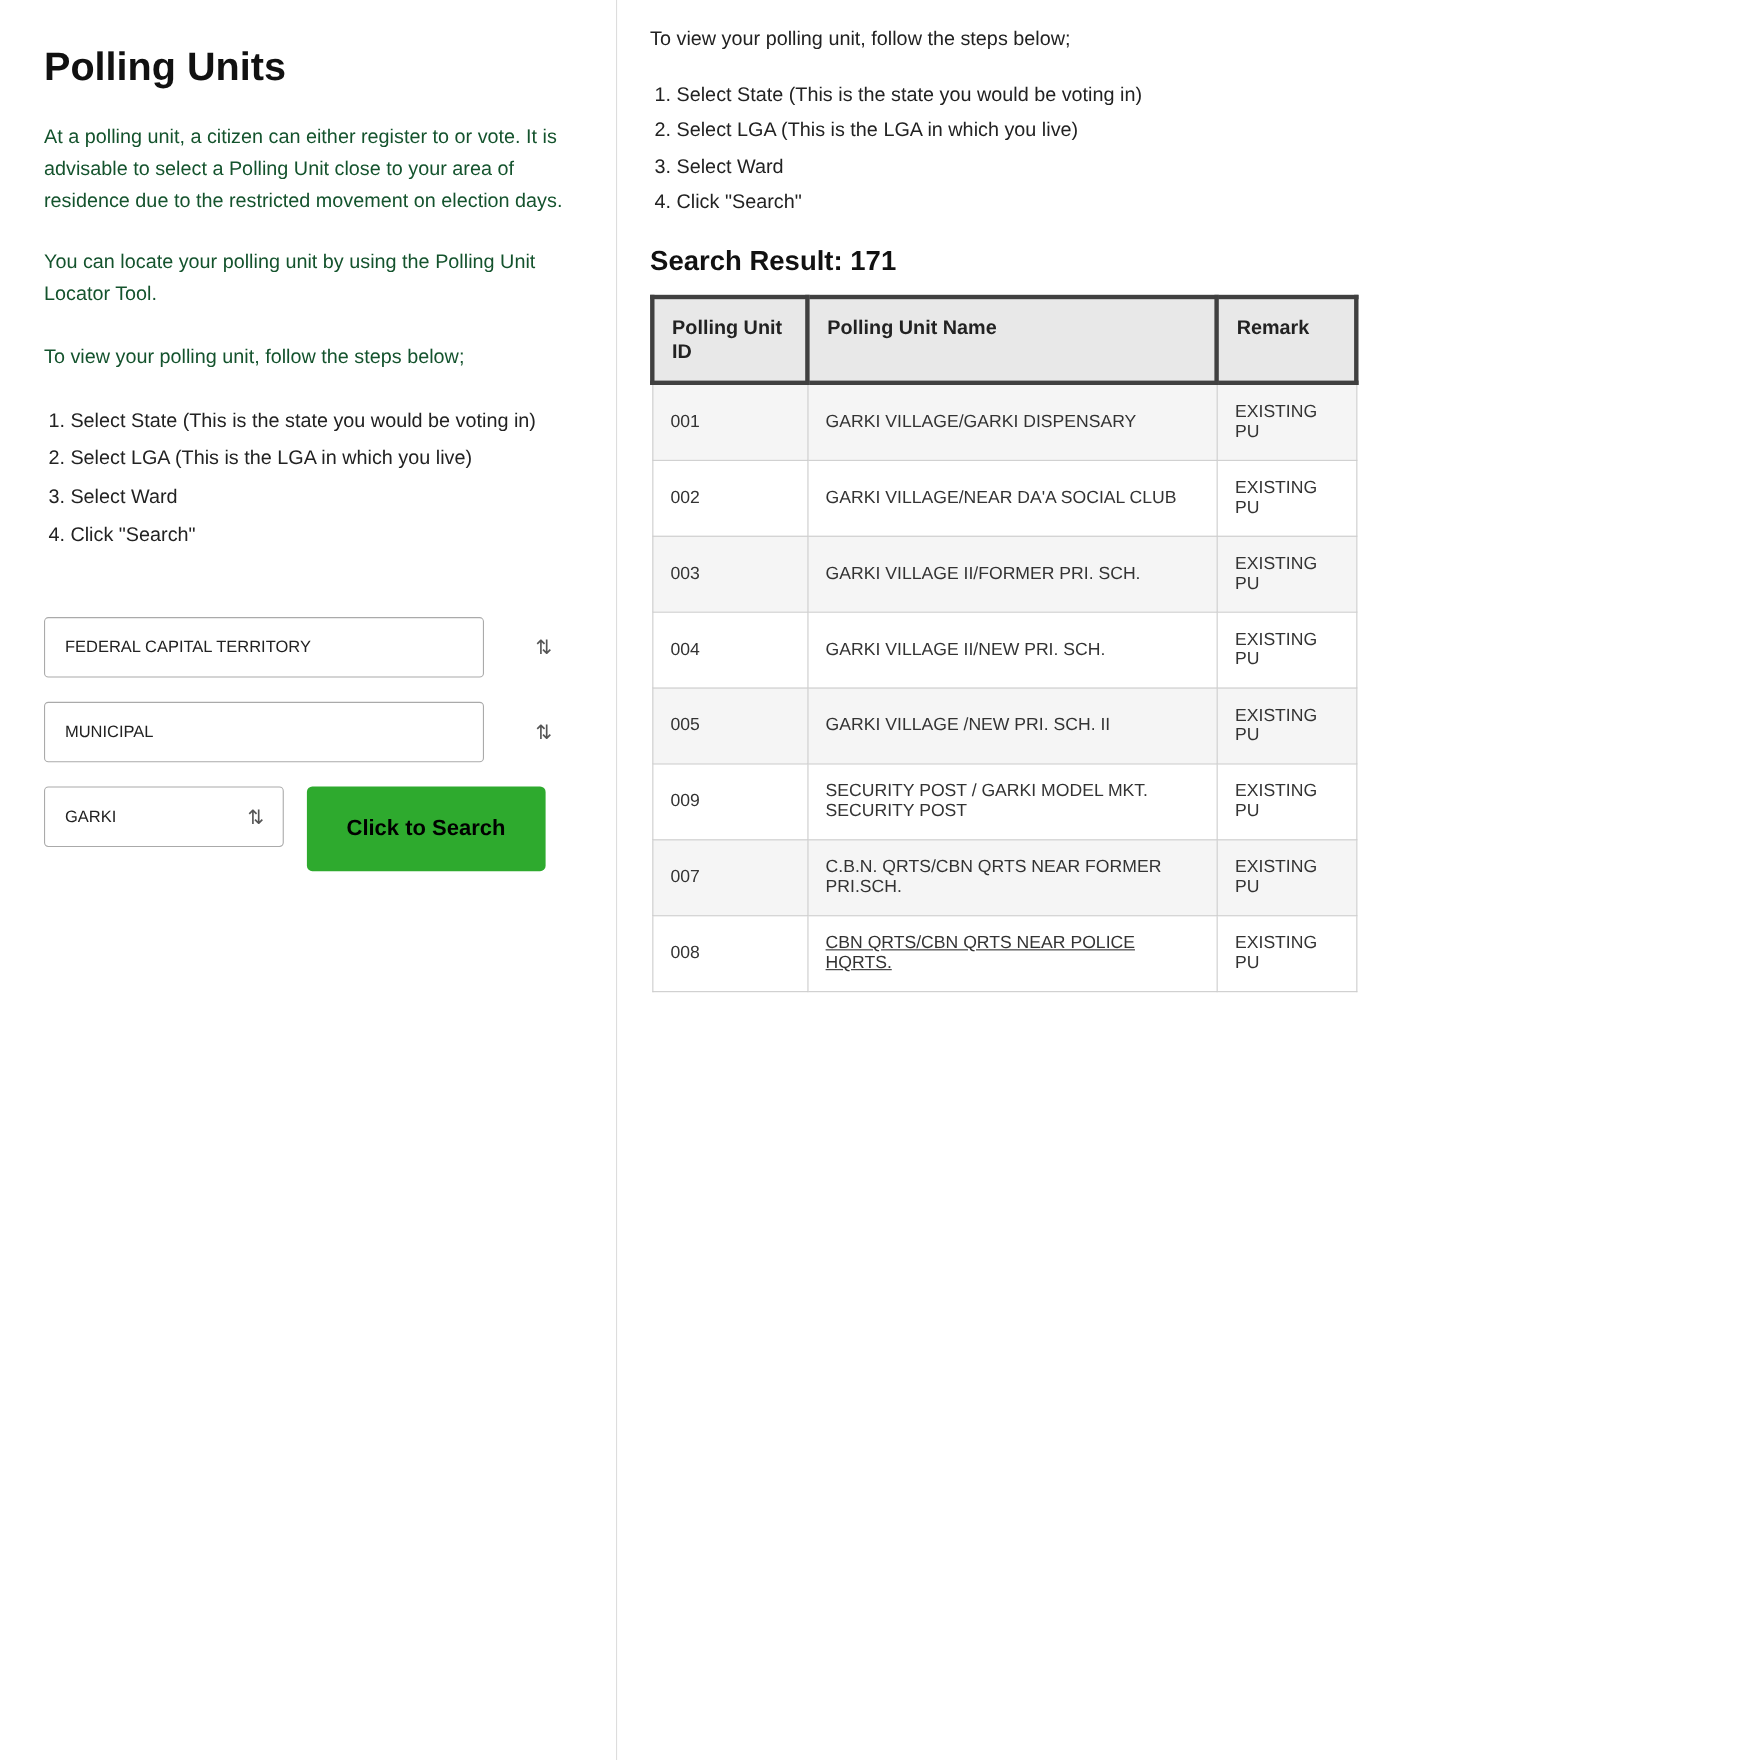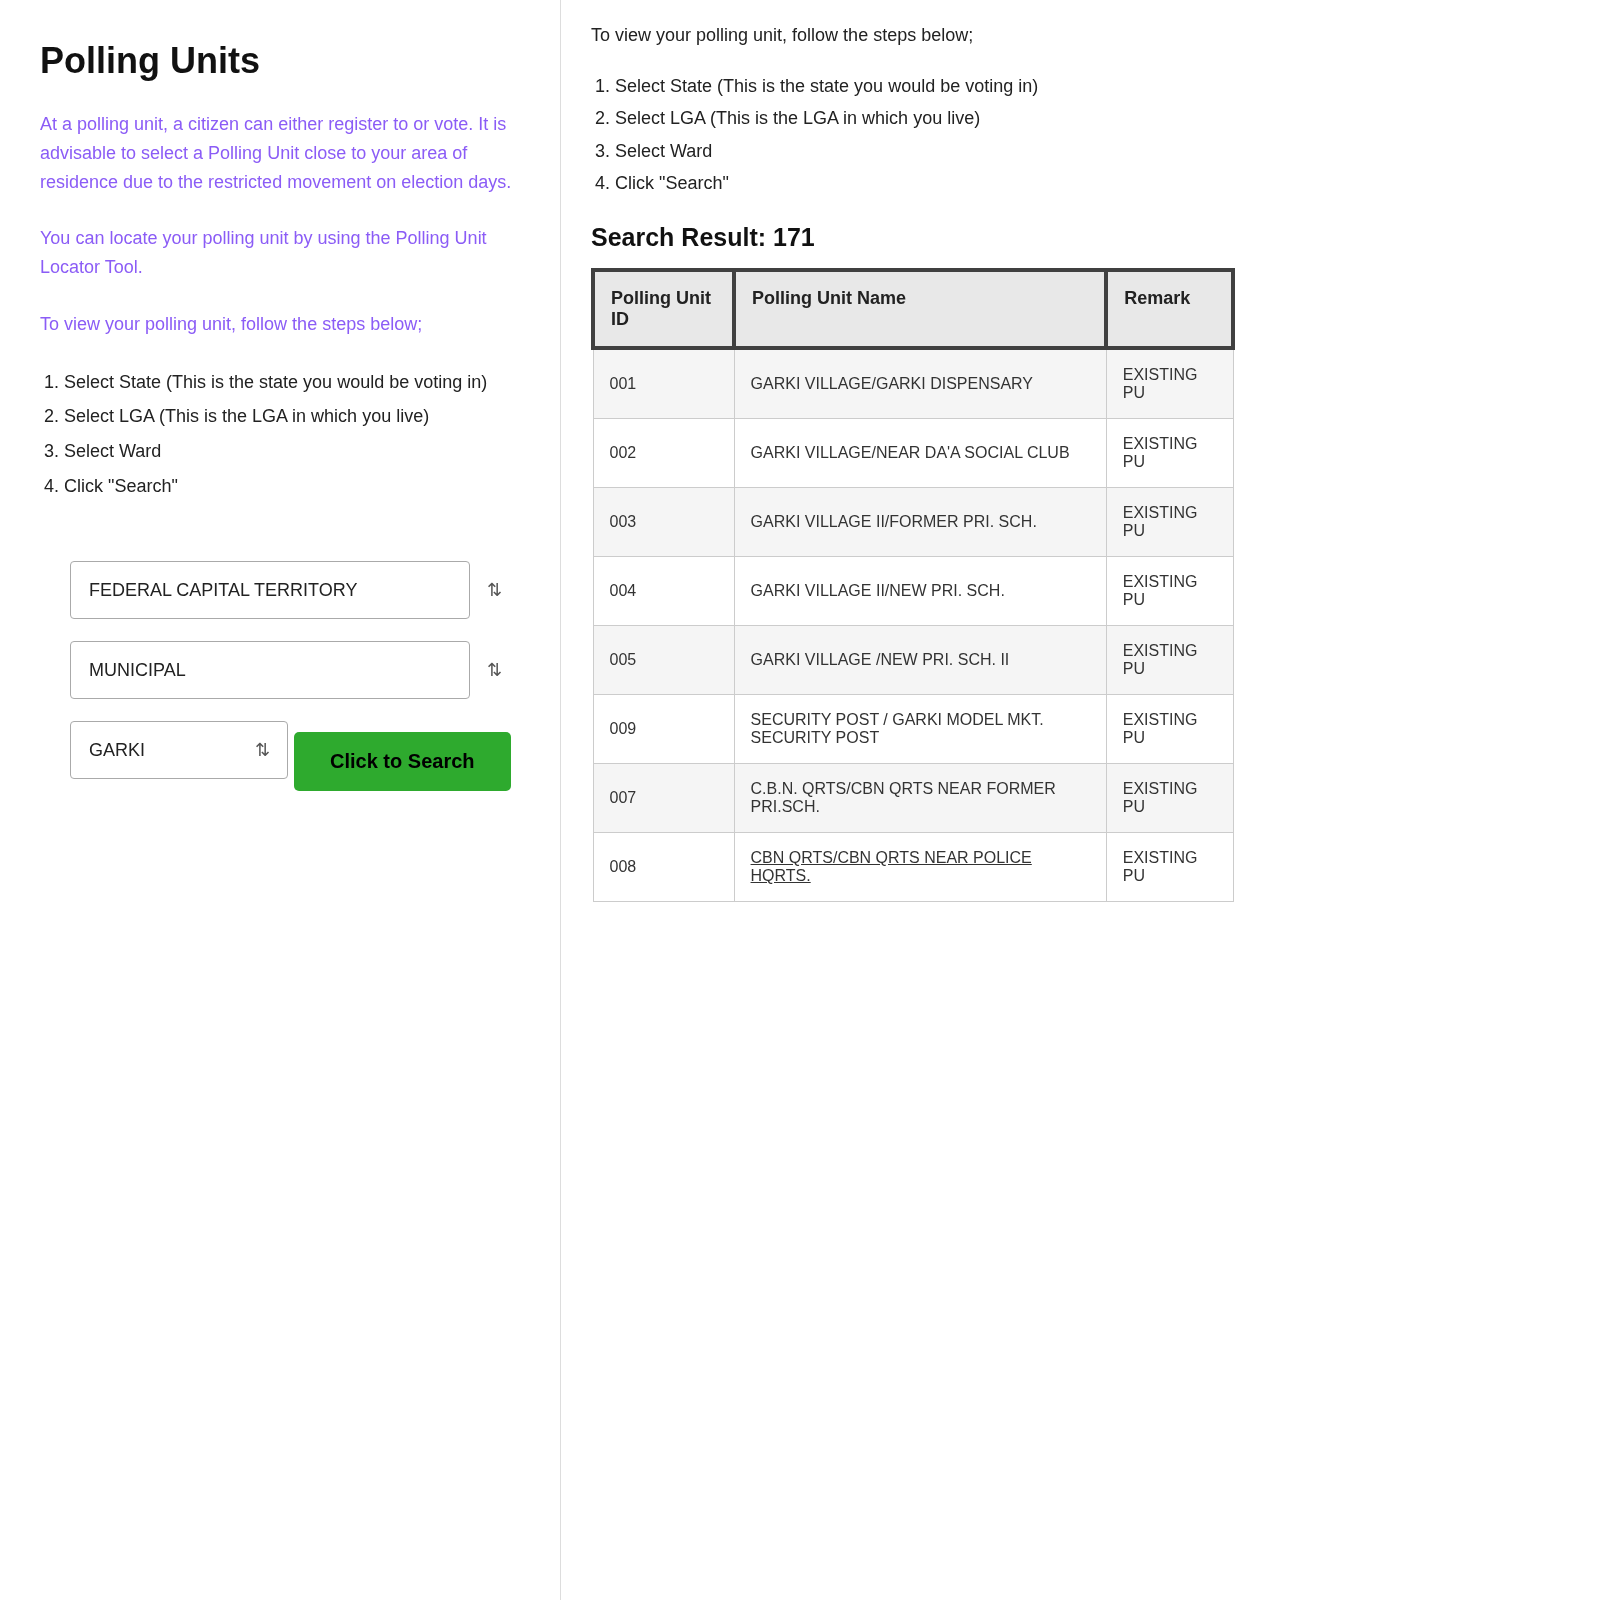--- a/index.html
+++ b/index.html
@@ -29,21 +29,21 @@
     h1 {
       font-size: 36px;
       font-weight: 900;
       margin-bottom: 28px;
       color: #111;
     }
     .intro-text {
       font-size: 18px;
       line-height: 1.6;
       margin-bottom: 28px;
-      color: #8b5cf6;
+      color: #14532d;
     }
     .steps-list {
       font-size: 18px;
       line-height: 1.7;
       padding-left: 24px;
       margin-bottom: 40px;
       color: #222;
     }
     .steps-list li {
       margin-bottom: 4px;
@@ -51,43 +51,41 @@
     .form-section {
       margin-top: 60px;
     }
     .select-wrapper {
       position: relative;
       margin-bottom: 22px;
     }
     .select-wrapper select {
       width: 400px;
       padding: 18px 50px 18px 18px;
-      font-size: 18px;
+      font-size: 15px;
       border: 1.5px solid #aaa;
       border-radius: 4px;
       appearance: none;
       background: #fff;
       cursor: pointer;
       color: #222;
       font-weight: 500;
-      margin-left: 30px;
     }
     .select-arrow {
       position: absolute;
       right: 18px;
       top: 50%;
       transform: translateY(-50%);
       pointer-events: none;
       font-size: 18px;
       color: #555;
     }
     .ward-row {
       display: flex;
-      align-items: center;
-      gap: 6px;
+      gap: 21px;
     }
     .ward-row .select-wrapper select {
       width: 218px;
     }
     .search-btn {
       padding: 18px 36px;
       background: #2eaa2e;
       color: #000000;
       font-size: 20px;
       font-weight: 600;

